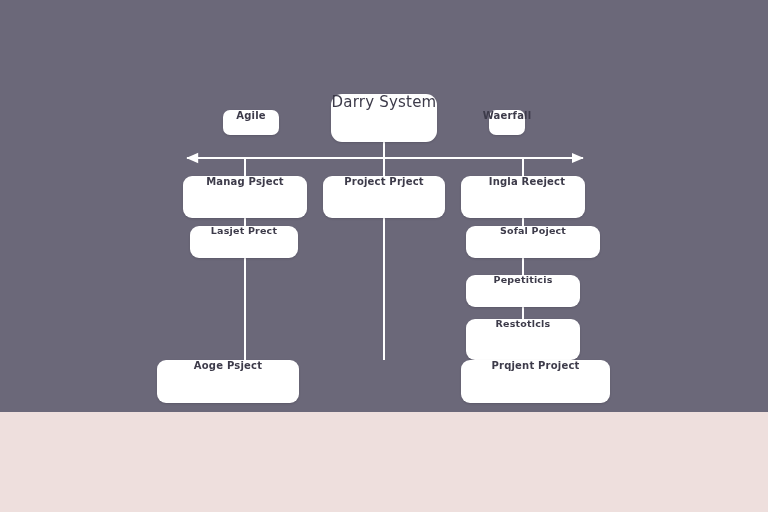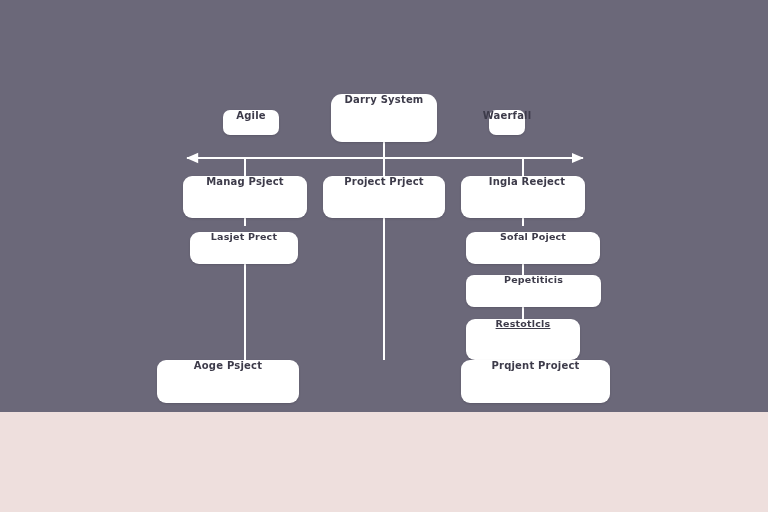--- a/index.html
+++ b/index.html
@@ -60,38 +60,38 @@
     border-radius: 7px;
     font-size: 10px;
     font-weight: 600;
   }
   .pill-left  { left: 223px; top: 110px; width: 56px;  height: 25px; }
   .pill-right { left: 489px; top: 110px; width: 36px;  height: 25px; }
 
   
   .node-center-top {
     left: 331px; top: 94px; width: 106px; height: 48px;
-    font-size: 10px; font-weight: 700;
+    font-size: 15px; font-weight: 400;
     border-radius: 11px;
   }
 
   
   .t2 { top: 176px; height: 42px; font-size: 10px; font-weight: 600; }
   .t2-a { left: 183px; width: 124px; }
   .t2-b { left: 323px; width: 122px; }
   .t2-c { left: 461px; width: 124px; padding-left: 8px; }
 
   
-  .t3 { top: 232px; height: 32px; font-size: 9.5px; font-weight: 600; }
+  .t3 { top: 226px; height: 32px; font-size: 9.5px; font-weight: 600; }
   .t3-a { left: 190px; width: 108px; }
   .t3-c { left: 466px; width: 134px; }
 
   
-  .t4 { left: 466px; top: 275px; width: 135px; height: 32px; font-size: 9.5px; font-weight: 600; border-radius: 8px; }
-  .t5 { left: 466px; top: 319px; width: 114px; height: 41px; font-size: 9.5px; font-weight: 600; text-decoration: underline; }
+  .t4 { left: 466px; top: 275px; width: 114px; height: 32px; font-size: 9.5px; font-weight: 600; }
+  .t5 { left: 466px; top: 319px; width: 114px; height: 41px; font-size: 9.5px; font-weight: 600; }
 
   
   .t6 { top: 360px; height: 43px; font-size: 10px; font-weight: 600; }
   .t6-a { left: 157px; width: 142px; }
   .t6-b { left: 313px; width: 134px; }
   .t6-c { left: 461px; width: 149px; }
 </style>
 </head>
 <body>
 

